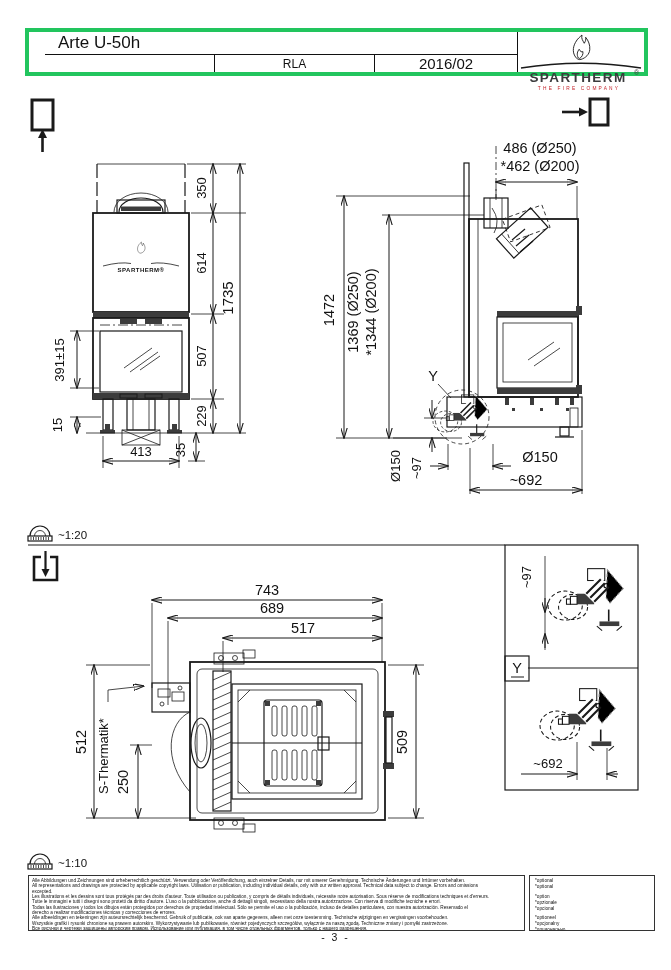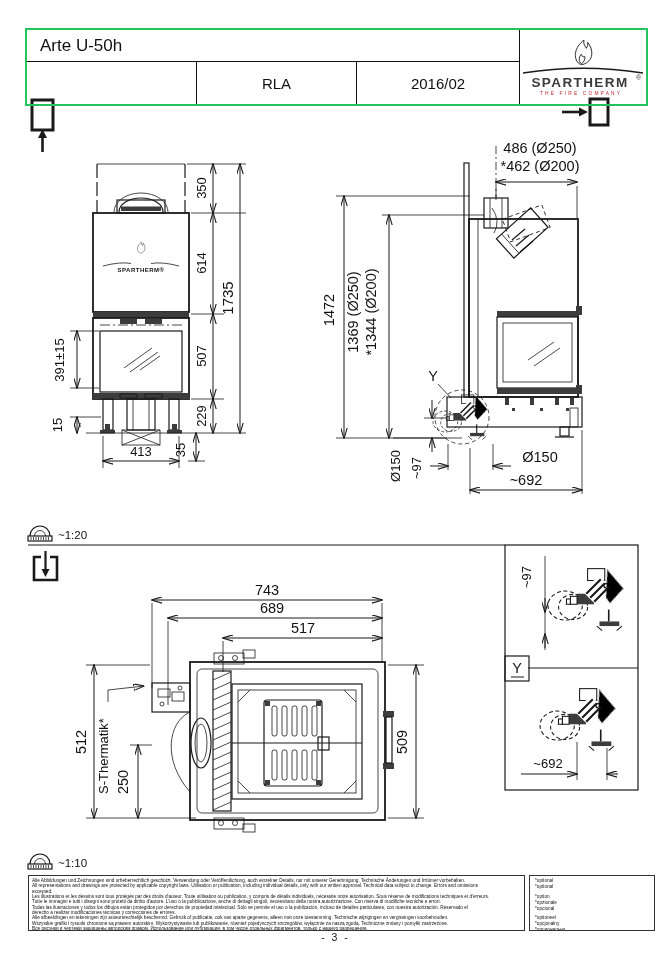--- a/index.html
+++ b/index.html
@@ -14,31 +14,31 @@
   svg .d{stroke-width:1}
   svg .x{stroke-width:.8}
   svg .fill{stroke:none;fill:#3c3c3c}
   svg text{stroke:none;fill:#111;font-family:"Liberation Sans",sans-serif;}
   .dimtxt{font-size:13px;}
   .dimtxt-lg{font-size:14.5px;}
   .dimtxt-xl{font-size:15px;}
   .scaletxt{font-size:11.5px;}
 
   
-  #titleblock{position:absolute;left:25px;top:28px;width:623px;height:78px;
-              border:2px solid #22c55e;box-sizing:border-box;display:flex;}
+  #titleblock{position:absolute;left:25px;top:28px;width:623px;height:48px;
+              border:4px solid #22c55e;box-sizing:border-box;display:flex;padding-left:16px;}
   .tb-left{flex:1;display:flex;flex-direction:column;border-right:1.5px solid #111;}
   .tb-title{height:32px;box-sizing:border-box;border-bottom:1.5px solid #111;
             display:flex;align-items:center;padding-left:13px;font-size:17px;}
   .tb-row2{flex:1;display:flex;}
   .tb-cell{box-sizing:border-box;display:flex;align-items:center;justify-content:center;}
   .tb-cell.c1{width:170px;border-right:1.5px solid #111;}
-  .tb-cell.c2{width:160px;border-right:1.5px solid #111;font-size:15px;}
+  .tb-cell.c2{width:160px;border-right:1.5px solid #111;font-size:12px;}
   .tb-cell.c3{flex:1;font-size:15px;}
-  .tb-logo{width:126px;display:flex;align-items:center;justify-content:center;}
+  .tb-logo{width:126px;display:flex;align-items:flex-start;justify-content:center;}
 
   
   #disclaimer{position:absolute;left:28px;top:875px;width:497px;height:56px;
               border:1px solid #333;box-sizing:border-box;padding:2px 3px;
               font-size:4.7px;line-height:1.13;color:#111;overflow:hidden;white-space:nowrap;}
   #optnotes{position:absolute;left:529px;top:875px;width:126px;height:56px;
             border:1px solid #333;box-sizing:border-box;padding:2px 5px;
             font-size:4.7px;line-height:1.25;color:#111;overflow:hidden;}
   .og{margin-bottom:4px;}
   #pagenum{position:absolute;left:0;right:0;top:931px;text-align:center;

